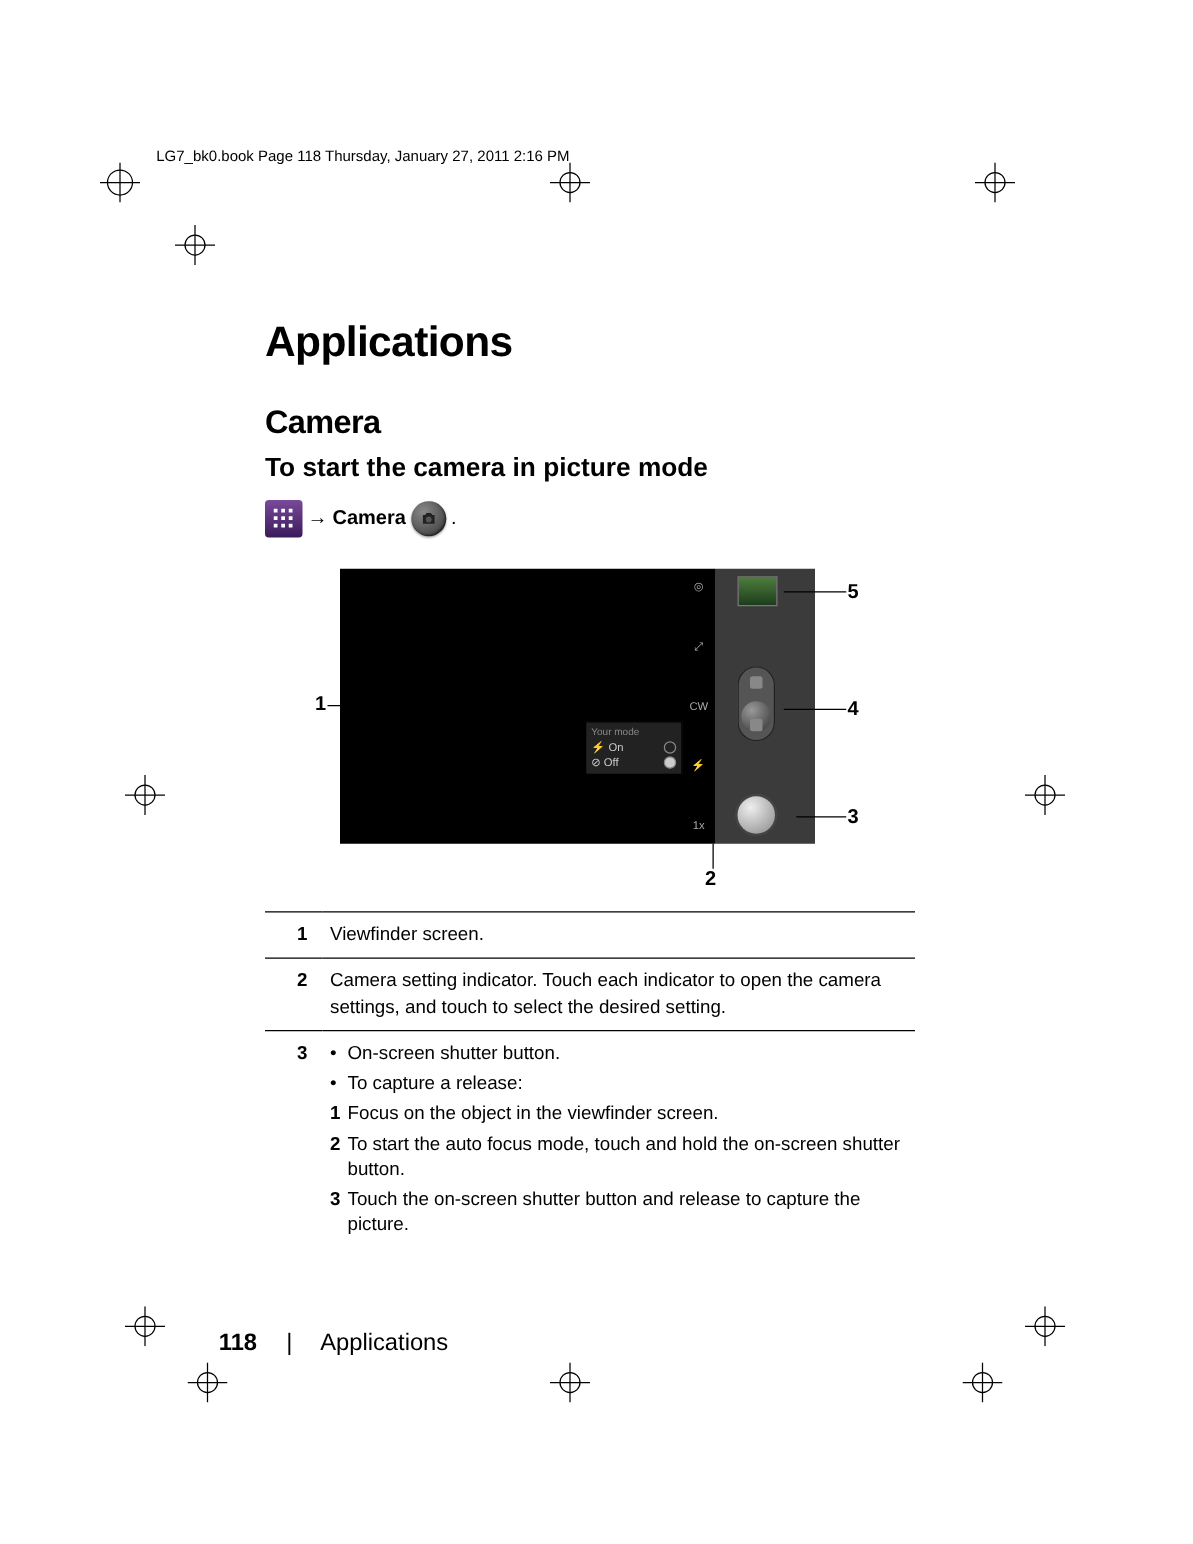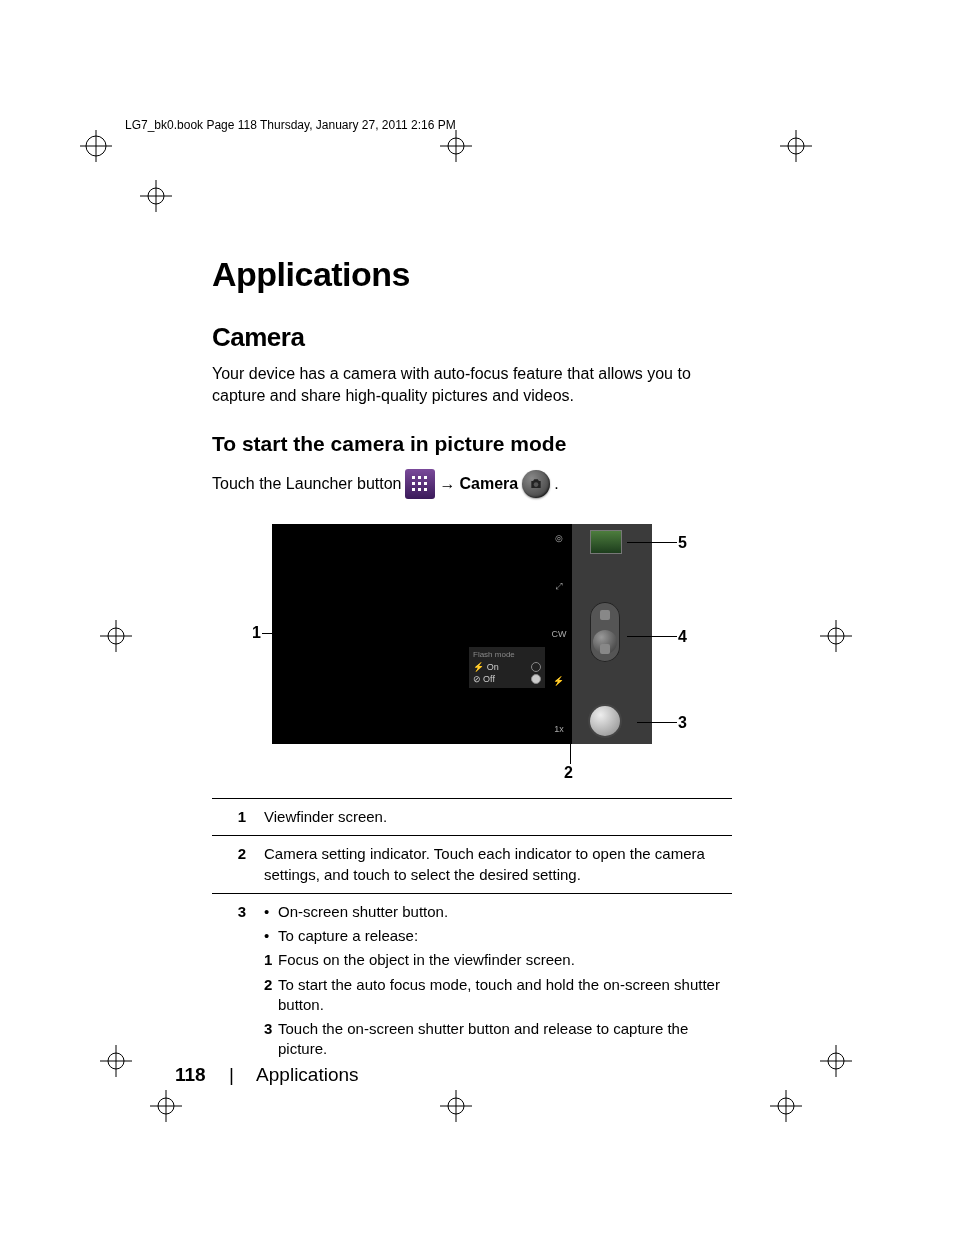--- a/index.html
+++ b/index.html
@@ -63,25 +63,23 @@
 </head>
 <body>
 
 <div class="page">
 
   <div class="header-line">LG7_bk0.book  Page 118  Thursday, January 27, 2011  2:16 PM</div>
 
   <div class="content">
     <h1>Applications</h1>
     <h2>Camera</h2>
-    <p class="body-text">Your device has a camera with auto-focus feature that allows you to capture and share high-quality pictures and videos.</p>
 
     <p class="sub-head">To start the camera in picture mode</p>
     <div class="inline-line">
-      <span>Touch the Launcher button</span>
       <span class="launcher-icon">
         <svg viewBox="0 0 18 18">
             <g fill="#fff">
               <rect x="1" y="1" width="3" height="3"></rect>
               <rect x="7" y="1" width="3" height="3"></rect>
               <rect x="13" y="1" width="3" height="3"></rect>
               <rect x="1" y="7" width="3" height="3"></rect>
               <rect x="7" y="7" width="3" height="3"></rect>
               <rect x="13" y="7" width="3" height="3"></rect>
               <rect x="1" y="13" width="3" height="3"></rect>
@@ -106,21 +104,21 @@
       <div class="camera-mock">
         <div class="viewfinder"></div>
         <div class="side-indicators">
           <span>◎</span>
           <span>⤢</span>
           <span>CW</span>
           <span>⚡</span>
           <span>1x</span>
         </div>
         <div class="flash-popup">
-          <div class="ttl">Flash mode</div>
+          <div class="ttl">Your mode</div>
           <div class="row">
               <span>⚡ <span>On</span></span>
               <span class="radio"></span>
             </div>
           <div class="row">
               <span>⊘ <span>Off</span></span>
               <span class="radio on"></span>
             </div>
         </div>
         <div class="strip"></div>

